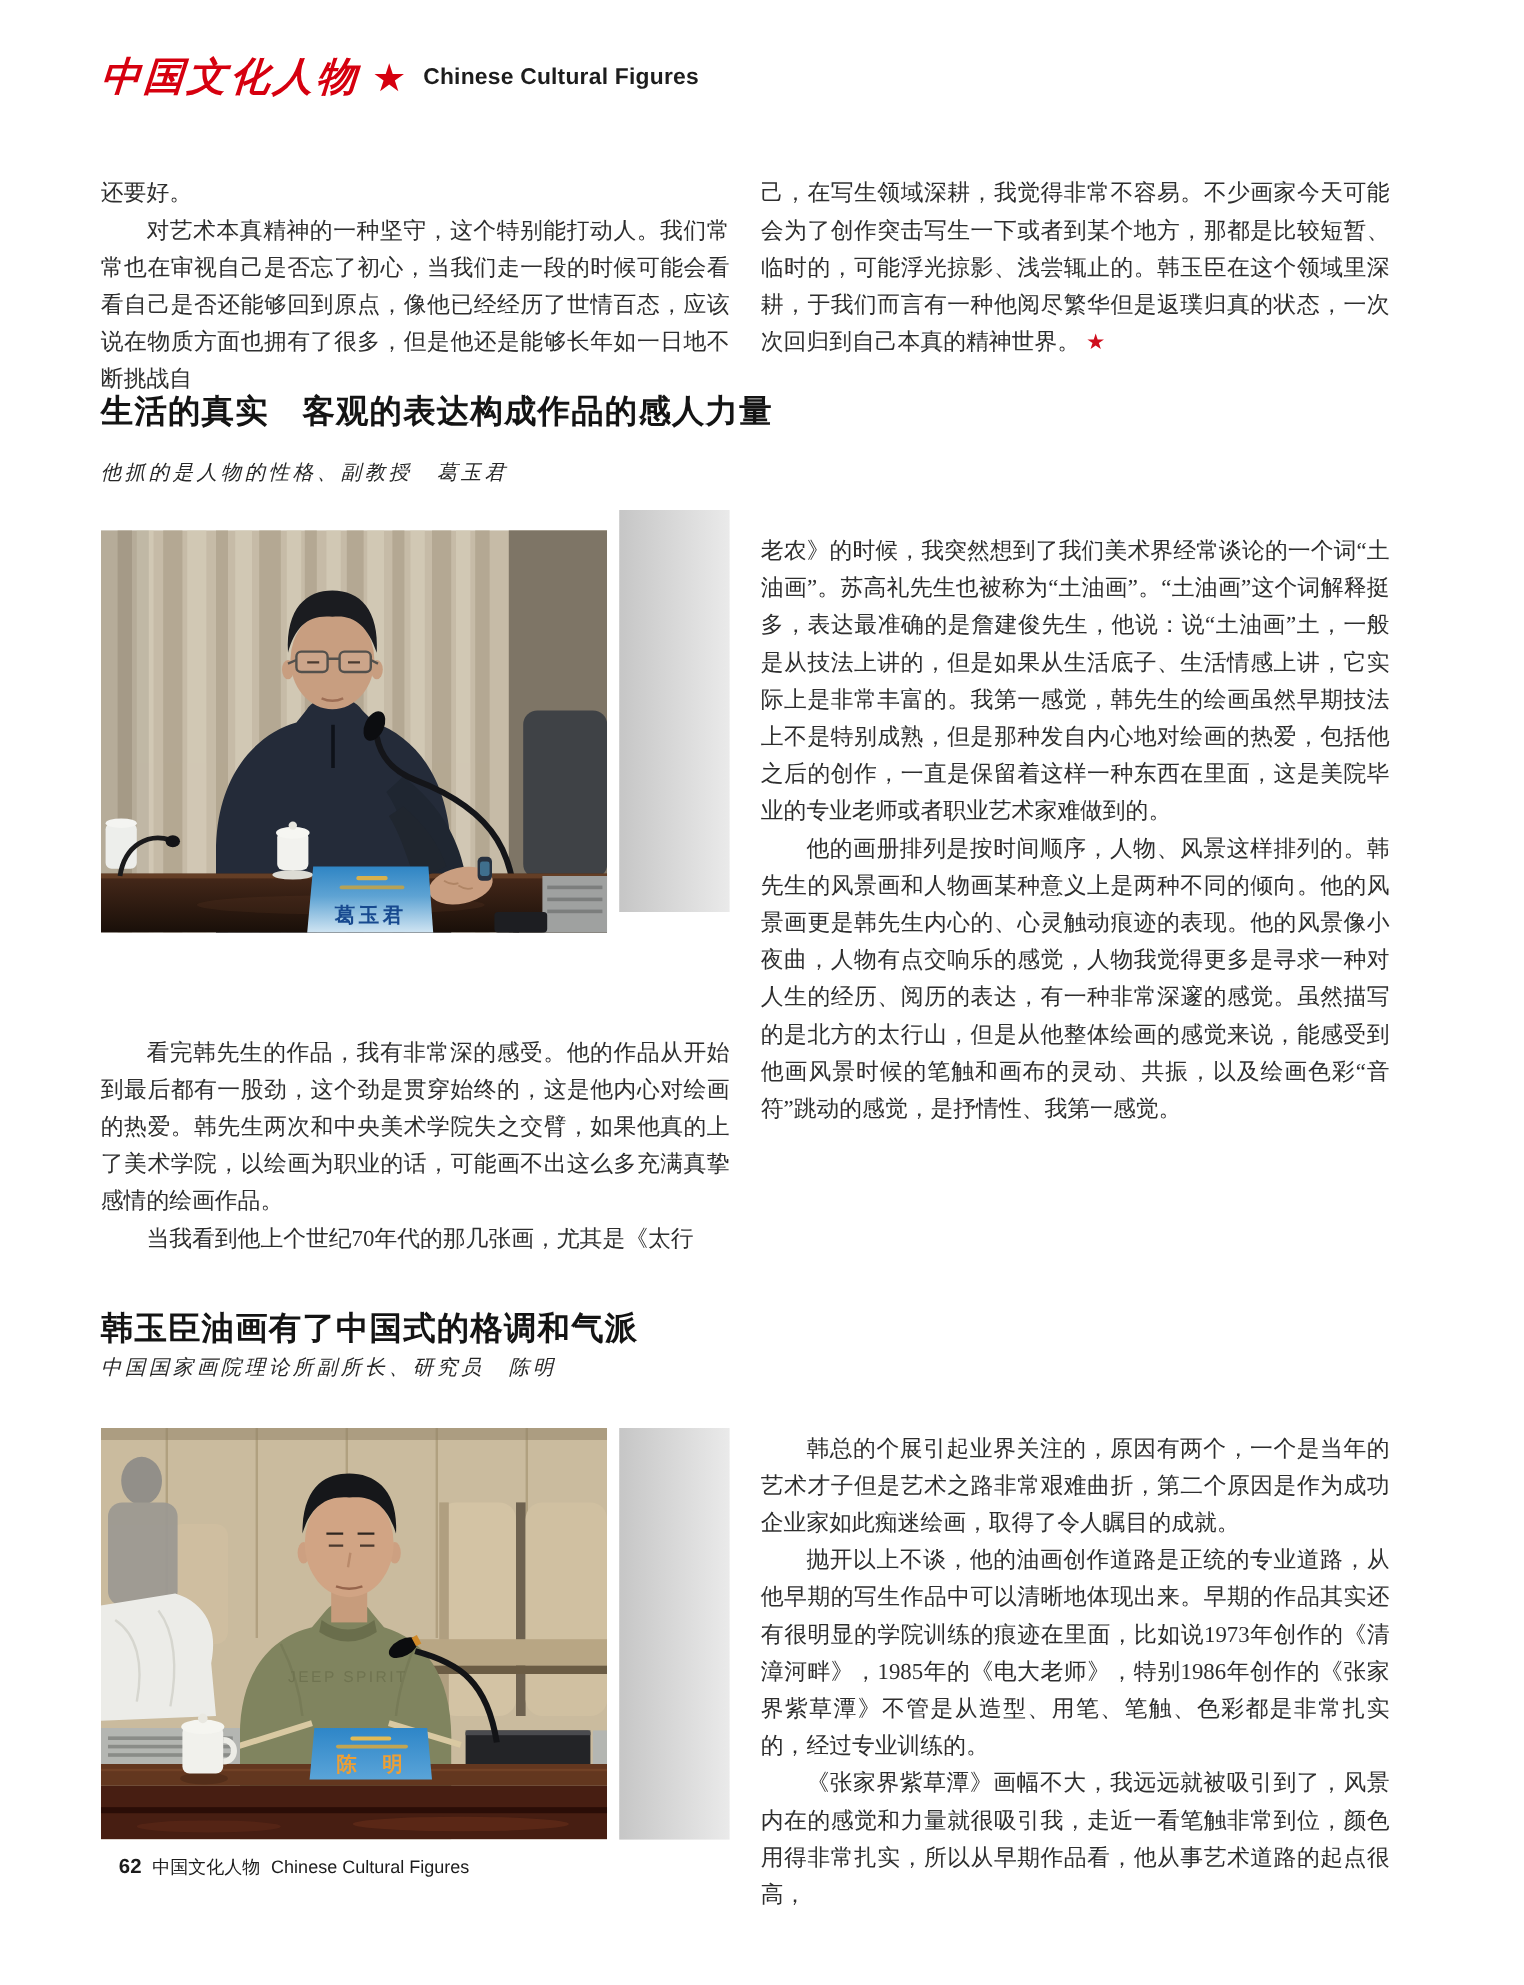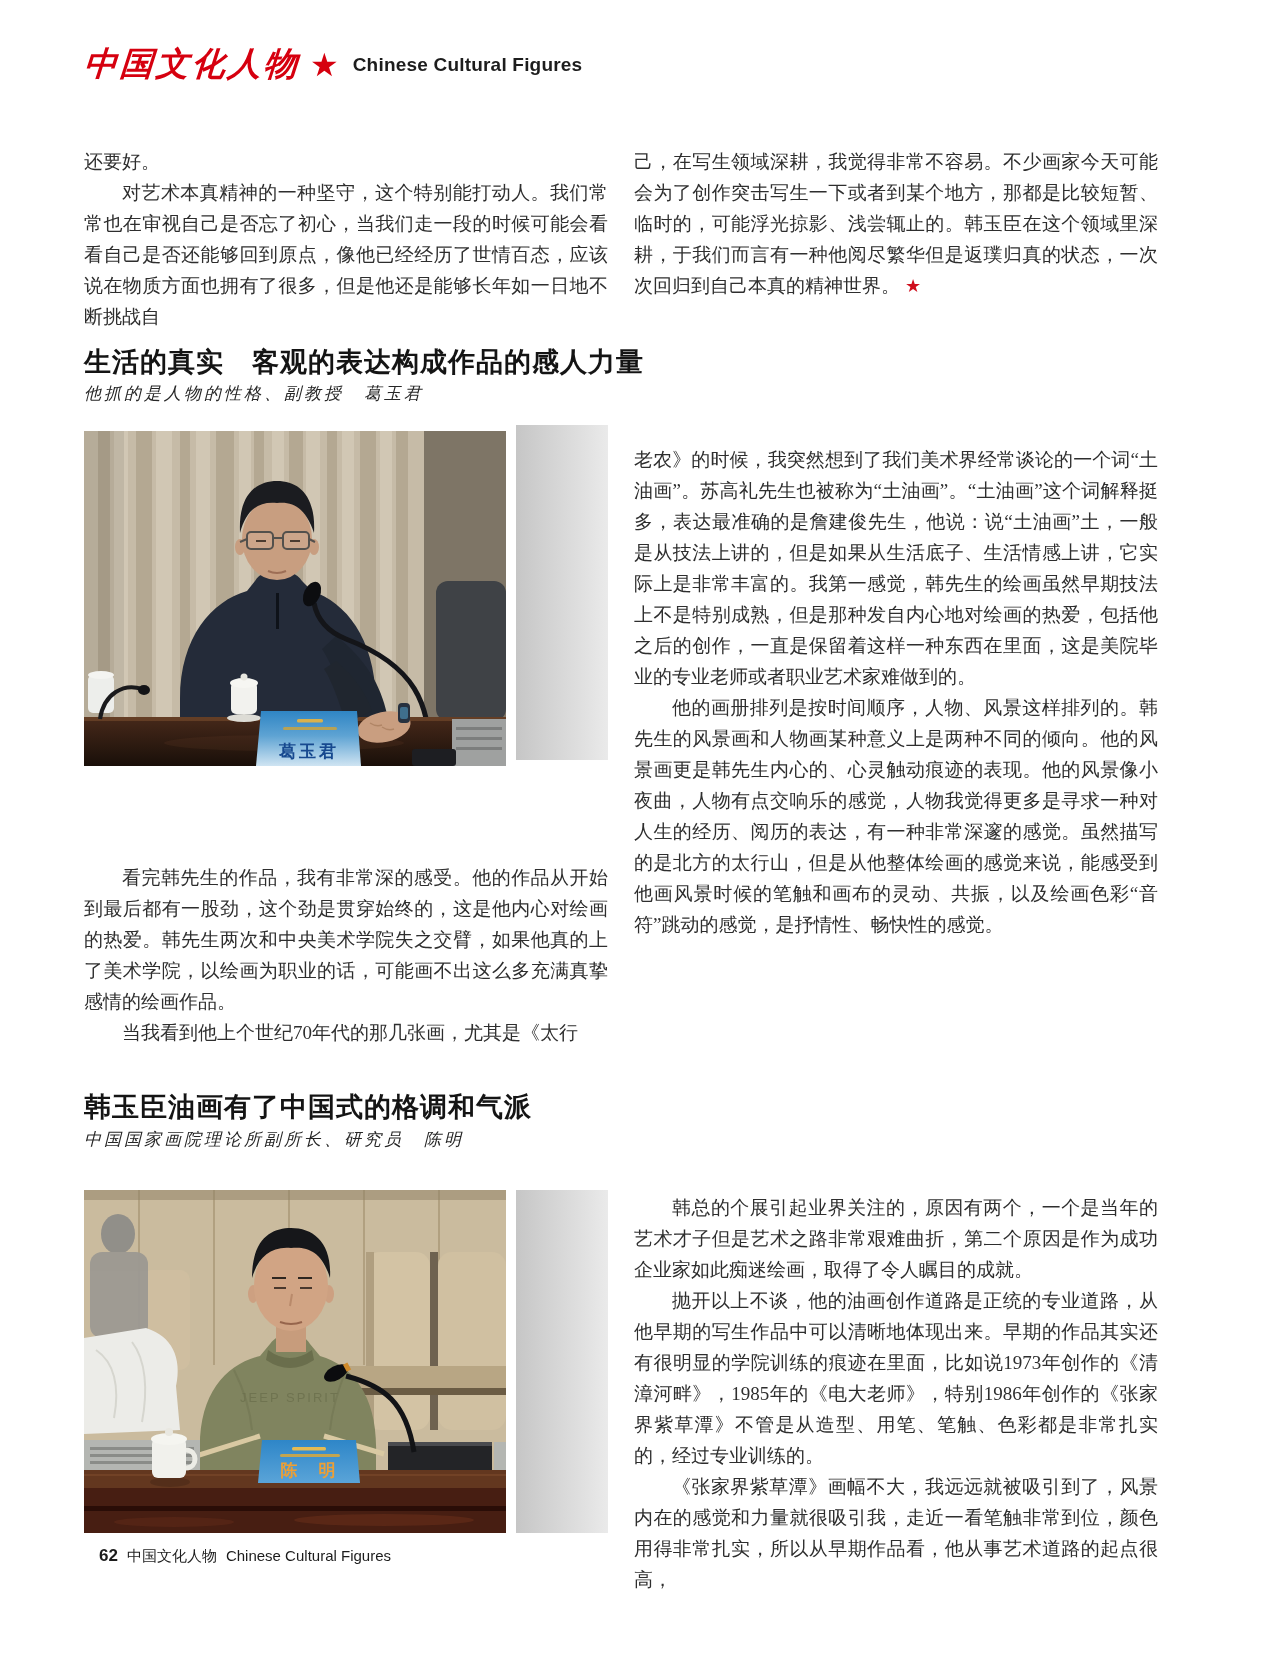--- a/index.html
+++ b/index.html
@@ -57,24 +57,24 @@
   </header>
 
   <div class="body-col" style="left:84px;top:146px;width:524px;">
     <p>还要好。</p>
     <p class="ind">对艺术本真精神的一种坚守，这个特别能打动人。我们常常也在审视自己是否忘了初心，当我们走一段的时候可能会看看自己是否还能够回到原点，像他已经经历了世情百态，应该说在物质方面也拥有了很多，但是他还是能够长年如一日地不断挑战自</p>
   </div>
   <div class="body-col" style="left:634px;top:146px;width:524px;">
     <p><span>己，在写生领域深耕，我觉得非常不容易。不少画家今天可能会为了创作突击写生一下或者到某个地方，那都是比较短暂、临时的，可能浮光掠影、浅尝辄止的。韩玉臣在这个领域里深耕，于我们而言有一种他阅尽繁华但是返璞归真的状态，一次次回归到自己本真的精神世界。</span><span class="star">★</span></p>
   </div>
 
-  <h2 class="h1" style="left:84px;top:347px;">生活的真实　客观的表达构成作品的感人力量</h2>
+  <h2 class="h1" style="left:84px;top:328px;">生活的真实　客观的表达构成作品的感人力量</h2>
   <div class="byline" style="left:84px;top:382px;">他抓的是人物的性格、副教授　葛玉君</div>
 
-  <div class="photo" style="left:84px;top:425px;height:347px;">
+  <div class="photo" style="left:84px;top:436px;height:347px;">
     <svg viewBox="0 0 422 335" xmlns="http://www.w3.org/2000/svg">
       <defs>
         <linearGradient id="tbl1" x1="0" y1="0" x2="0" y2="1">
           <stop offset="0" stop-color="#47291a"></stop>
             <stop offset="1" stop-color="#190f09"></stop>
         </linearGradient>
         <linearGradient id="card1" x1="0" y1="0" x2="0" y2="1">
           <stop offset="0" stop-color="#2f85c4"></stop>
             <stop offset="0.45" stop-color="#5ea3d3"></stop>
             <stop offset="1" stop-color="#cfe4f2"></stop>
@@ -176,21 +176,21 @@
     </svg>
   </div>
   <div class="grayband" style="left:516px;top:425px;height:335px;"></div>
 
   <div class="body-col" style="left:84px;top:862px;width:524px;">
     <p class="ind">看完韩先生的作品，我有非常深的感受。他的作品从开始到最后都有一股劲，这个劲是贯穿始终的，这是他内心对绘画的热爱。韩先生两次和中央美术学院失之交臂，如果他真的上了美术学院，以绘画为职业的话，可能画不出这么多充满真挚感情的绘画作品。</p>
     <p class="ind">当我看到他上个世纪70年代的那几张画，尤其是《太行</p>
   </div>
   <div class="body-col" style="left:634px;top:444px;width:524px;">
     <p>老农》的时候，我突然想到了我们美术界经常谈论的一个词“土油画”。苏高礼先生也被称为“土油画”。“土油画”这个词解释挺多，表达最准确的是詹建俊先生，他说：说“土油画”土，一般是从技法上讲的，但是如果从生活底子、生活情感上讲，它实际上是非常丰富的。我第一感觉，韩先生的绘画虽然早期技法上不是特别成熟，但是那种发自内心地对绘画的热爱，包括他之后的创作，一直是保留着这样一种东西在里面，这是美院毕业的专业老师或者职业艺术家难做到的。</p>
-    <p class="ind">他的画册排列是按时间顺序，人物、风景这样排列的。韩先生的风景画和人物画某种意义上是两种不同的倾向。他的风景画更是韩先生内心的、心灵触动痕迹的表现。他的风景像小夜曲，人物有点交响乐的感觉，人物我觉得更多是寻求一种对人生的经历、阅历的表达，有一种非常深邃的感觉。虽然描写的是北方的太行山，但是从他整体绘画的感觉来说，能感受到他画风景时候的笔触和画布的灵动、共振，以及绘画色彩“音符”跳动的感觉，是抒情性、畅快性的感觉。</p>
+    <p class="ind">他的画册排列是按时间顺序，人物、风景这样排列的。韩先生的风景画和人物画某种意义上是两种不同的倾向。他的风景画更是韩先生内心的、心灵触动痕迹的表现。他的风景像小夜曲，人物有点交响乐的感觉，人物我觉得更多是寻求一种对人生的经历、阅历的表达，有一种非常深邃的感觉。虽然描写的是北方的太行山，但是从他整体绘画的感觉来说，能感受到他画风景时候的笔触和画布的灵动、共振，以及绘画色彩“音符”跳动的感觉，是抒情性、我第一感觉。</p>
   </div>
 
   <h2 class="h1" style="left:84px;top:1092px;">韩玉臣油画有了中国式的格调和气派</h2>
   <div class="byline" style="left:84px;top:1128px;font-family:Liberation Serif, serif;">中国国家画院理论所副所长、研究员　陈明</div>
 
   <div class="photo" style="left:84px;top:1190px;height:343px;">
     <svg viewBox="0 0 422 343" xmlns="http://www.w3.org/2000/svg">
       <defs>
         <linearGradient id="card2" x1="0" y1="0" x2="0" y2="1">
           <stop offset="0" stop-color="#2e86c8"></stop>

